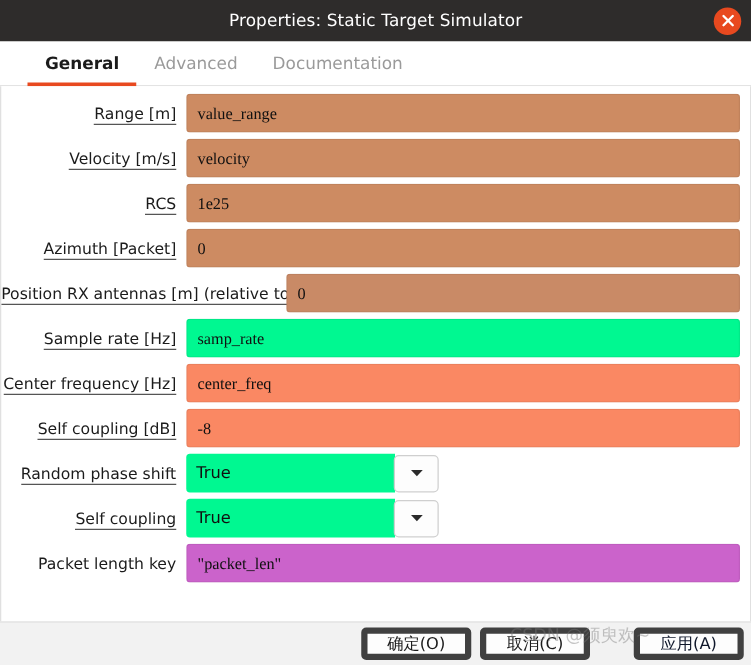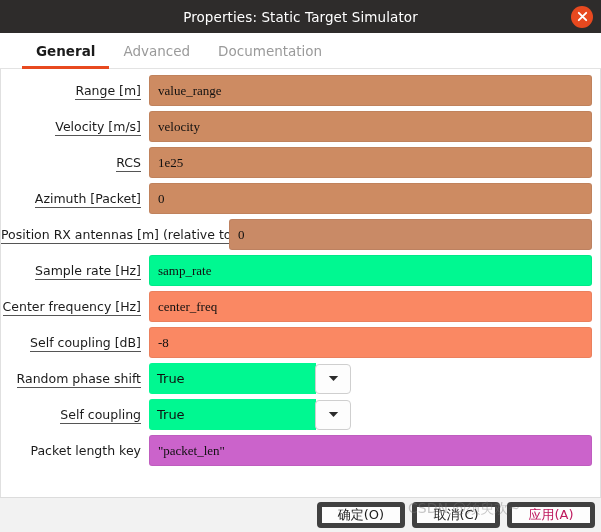--- a/index.html
+++ b/index.html
@@ -204,21 +204,21 @@
     font-size: 13px;
     color: #1b1b1b;
     display: flex;
     align-items: center;
     justify-content: center;
     cursor: pointer;
     font-family: "DejaVu Sans", "Liberation Sans", sans-serif;
     white-space: nowrap;
     box-sizing: border-box;
   }
-  .btn.muted { color: #be185d; }
+  .btn.muted { color: #0f172a; margin-left: 28px; }
 
   
   .watermark {
     position: absolute;
     left: 408px;
     top: 500px;
     font-size: 14px;
     color: rgba(120,120,120,0.42);
     pointer-events: none;
     white-space: nowrap;

